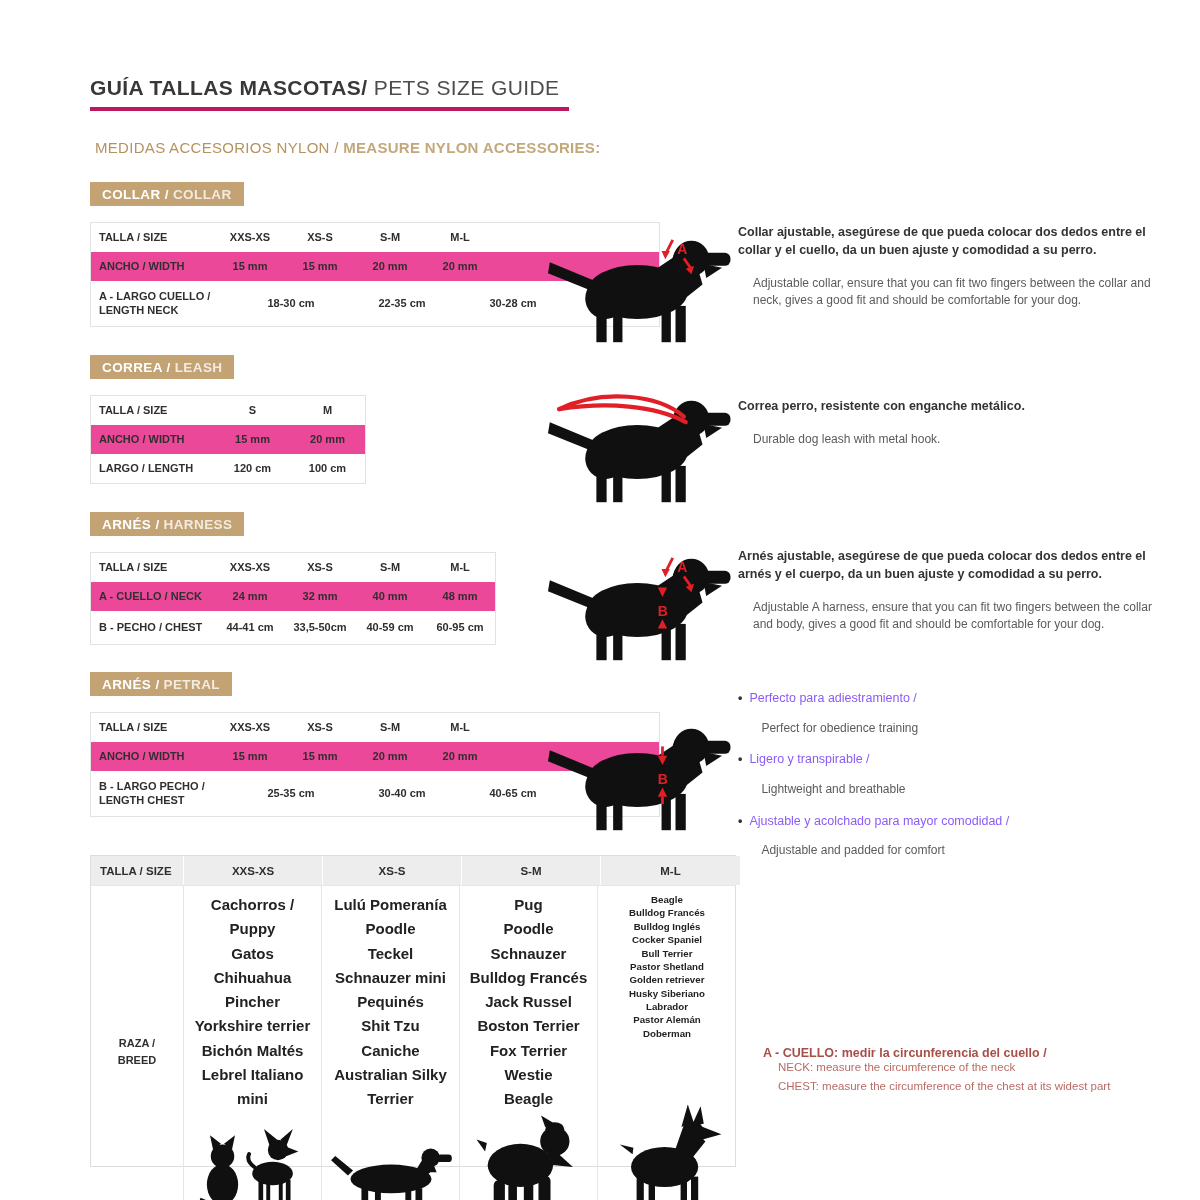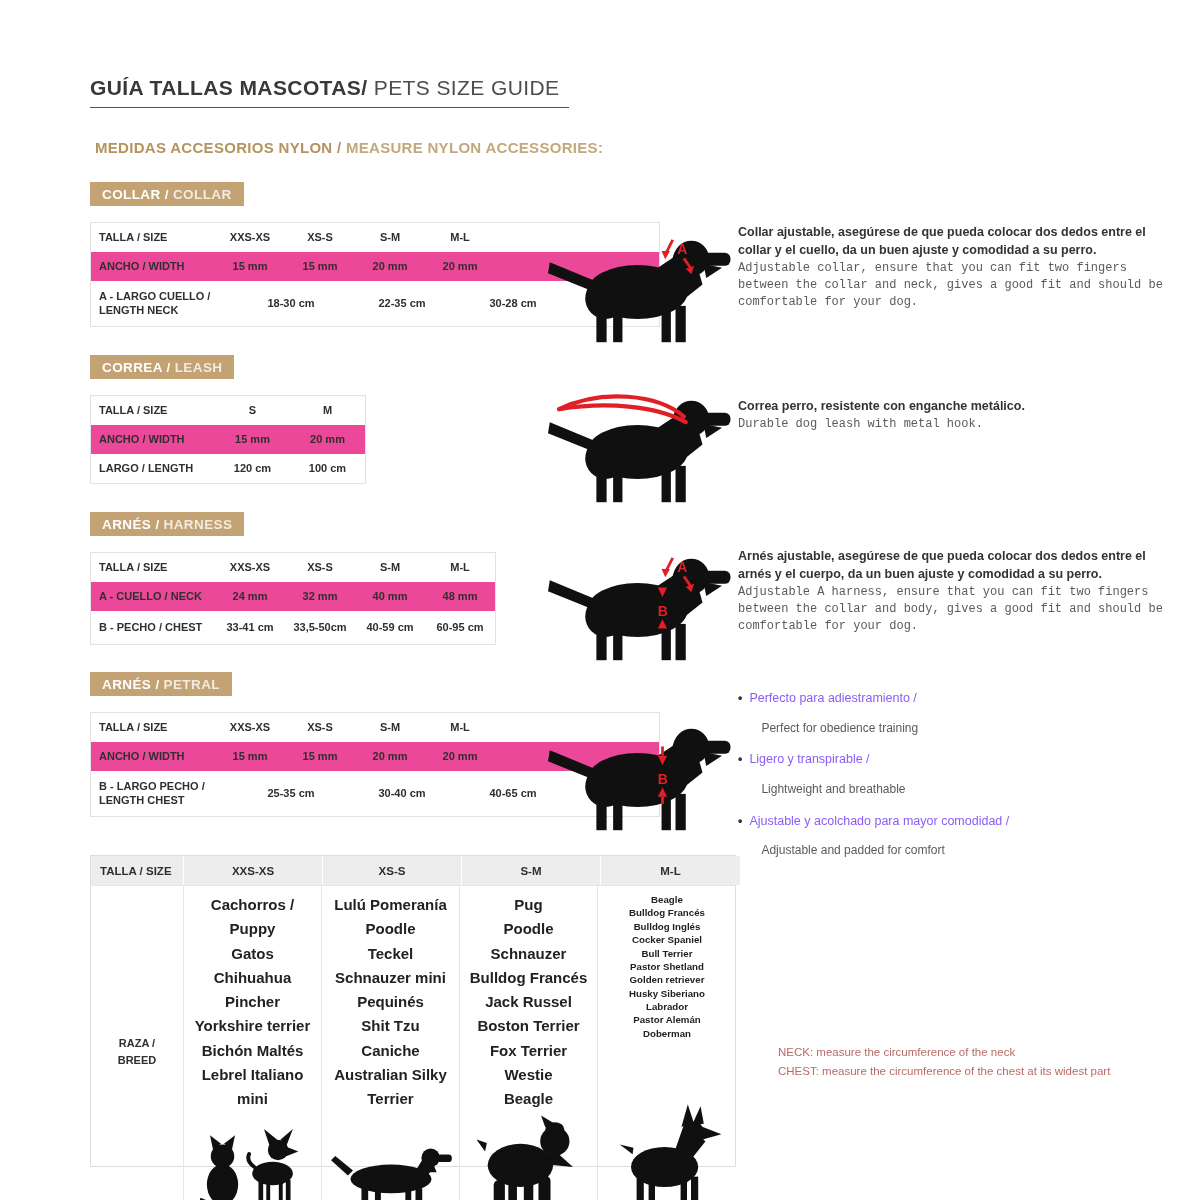--- a/index.html
+++ b/index.html
@@ -1,46 +1,46 @@
 <!DOCTYPE html>
 <html><head>
 <meta charset="utf-8">
 <style>
   html,body{margin:0;padding:0;background:#fff;}
   .page{position:relative;width:1200px;height:1200px;background:#ffffff;overflow:hidden;
         font-family:"Liberation Sans",sans-serif;color:#3c3c3c;}
 
   
   .title{position:absolute;left:90px;top:76px;margin:0;font-size:21px;letter-spacing:.4px;
-         display:inline-block;border-bottom:1px solid #be185d;padding-bottom:7px;padding-right:10px;}
+         display:inline-block;border-bottom:4px solid #be185d;padding-bottom:7px;padding-right:10px;}
   .title .tb{font-weight:bold;color:#383838;}
   .title .tl{font-weight:500;color:#4d4d4d;}
   .subtitle{position:absolute;left:95px;top:139px;margin:0;font-size:15px;letter-spacing:.3px;}
-  .subtitle .sb{color:#b5935f;font-weight:bold;}
+  .subtitle .sb{color:#b5935f;font-weight:normal;}
   .subtitle .sl{color:#c3a87c;font-weight:600;}
 
   
   .sec{position:absolute;left:90px;width:1100px;}
   .badge{display:inline-block;background:#c3a274;color:#fff;font-weight:bold;font-size:13.5px;
          padding:5px 12px 4px;letter-spacing:.4px;}
   .badge .bl{color:rgba(255,255,255,.78);font-weight:600;margin-left:4px;}
 
   .tbl{position:absolute;left:0;border:1px solid #e2e2e2;background:#fff;}
   .t-row{display:grid;align-items:center;min-height:29px;background:#fff;}
   .c5 .t-row{grid-template-columns:124px 70px 70px 70px 70px;}
   .c3 .t-row{grid-template-columns:124px 75px 75px;}
   .t-row.shade{background:#ec4899;}
   .t-row.tall{min-height:45px;gap:41px;}
   .cell{font-size:11px;font-weight:bold;text-align:center;line-height:1.25;color:#2f2f2f;}
   .cell.lab{text-align:left;padding-left:8px;}
 
   .dog{position:absolute;}
   .desc{position:absolute;width:435px;font-size:12.5px;line-height:1.42;}
   .desc .es{font-weight:bold;color:#333;margin:0;}
-  .desc .en{color:#5b5b5b;margin:0;font-size:12px;font-family:Liberation Mono, monospace;}
+  .desc .en{color:#5b5b5b;margin:15px;font-size:12px;}
 
   .bullets{position:absolute;width:440px;font-size:12.5px;line-height:1.4;}
   .bullet{display:flex;gap:7px;margin-bottom:3px;}
   .bullet .dot{font-weight:bold;color:#333;}
   .bullet .es{font-weight:normal;color:#8b5cf6;margin:0;}
   .bullet .en{color:#5b5b5b;margin:12px;font-size:12px;}
 
   
   .breeds{position:absolute;left:90px;top:855px;width:646px;}
   .bt-head{display:grid;grid-template-columns:92px 138px 138px 138px 139px;gap:1px;background:#fff;
@@ -198,21 +198,21 @@
       </div>
       <div class="t-row shade">
         <div class="cell lab">A - CUELLO / NECK</div>
         <div class="cell">24 mm</div>
         <div class="cell">32 mm</div>
         <div class="cell">40 mm</div>
         <div class="cell">48 mm</div>
       </div>
       <div class="t-row" style="min-height:33px;">
         <div class="cell lab">B - PECHO / CHEST</div>
-        <div class="cell">33-41 cm</div>
+        <div class="cell">44-41 cm</div>
         <div class="cell">33,5-50cm</div>
         <div class="cell">40-59 cm</div>
         <div class="cell">60-95 cm</div>
       </div>
     </div>
     <div class="dog" style="left:452px;top:16px;">
       <svg width="200" height="135" viewBox="0 0 210 145">
         <use href="#dog-base"></use>
         <path class="redthin" d="M138,32 L131,46"></path>
         <polygon class="red" points="126,44 135,44 130,53"></polygon>
@@ -414,17 +414,18 @@
           <rect class="ink" x="37" y="94" width="9" height="39"></rect>
           <rect class="ink" x="52" y="99" width="8" height="34"></rect>
           <rect class="ink" x="92" y="97" width="8" height="36"></rect>
           <rect class="ink" x="105" y="92" width="9" height="41"></rect>
         </svg>
       </div>
     </div>
   </div>
 
   <div class="rednote">
+    <p class="rn-bold">A - CUELLO: medir la circunferencia del cuello /</p>
     <p class="rn-light">NECK: measure the circumference of the neck</p>
     <p class="rn-light">CHEST: measure the circumference of the chest at its widest part</p>
   </div>
 
 </div>
 
 </body></html>

